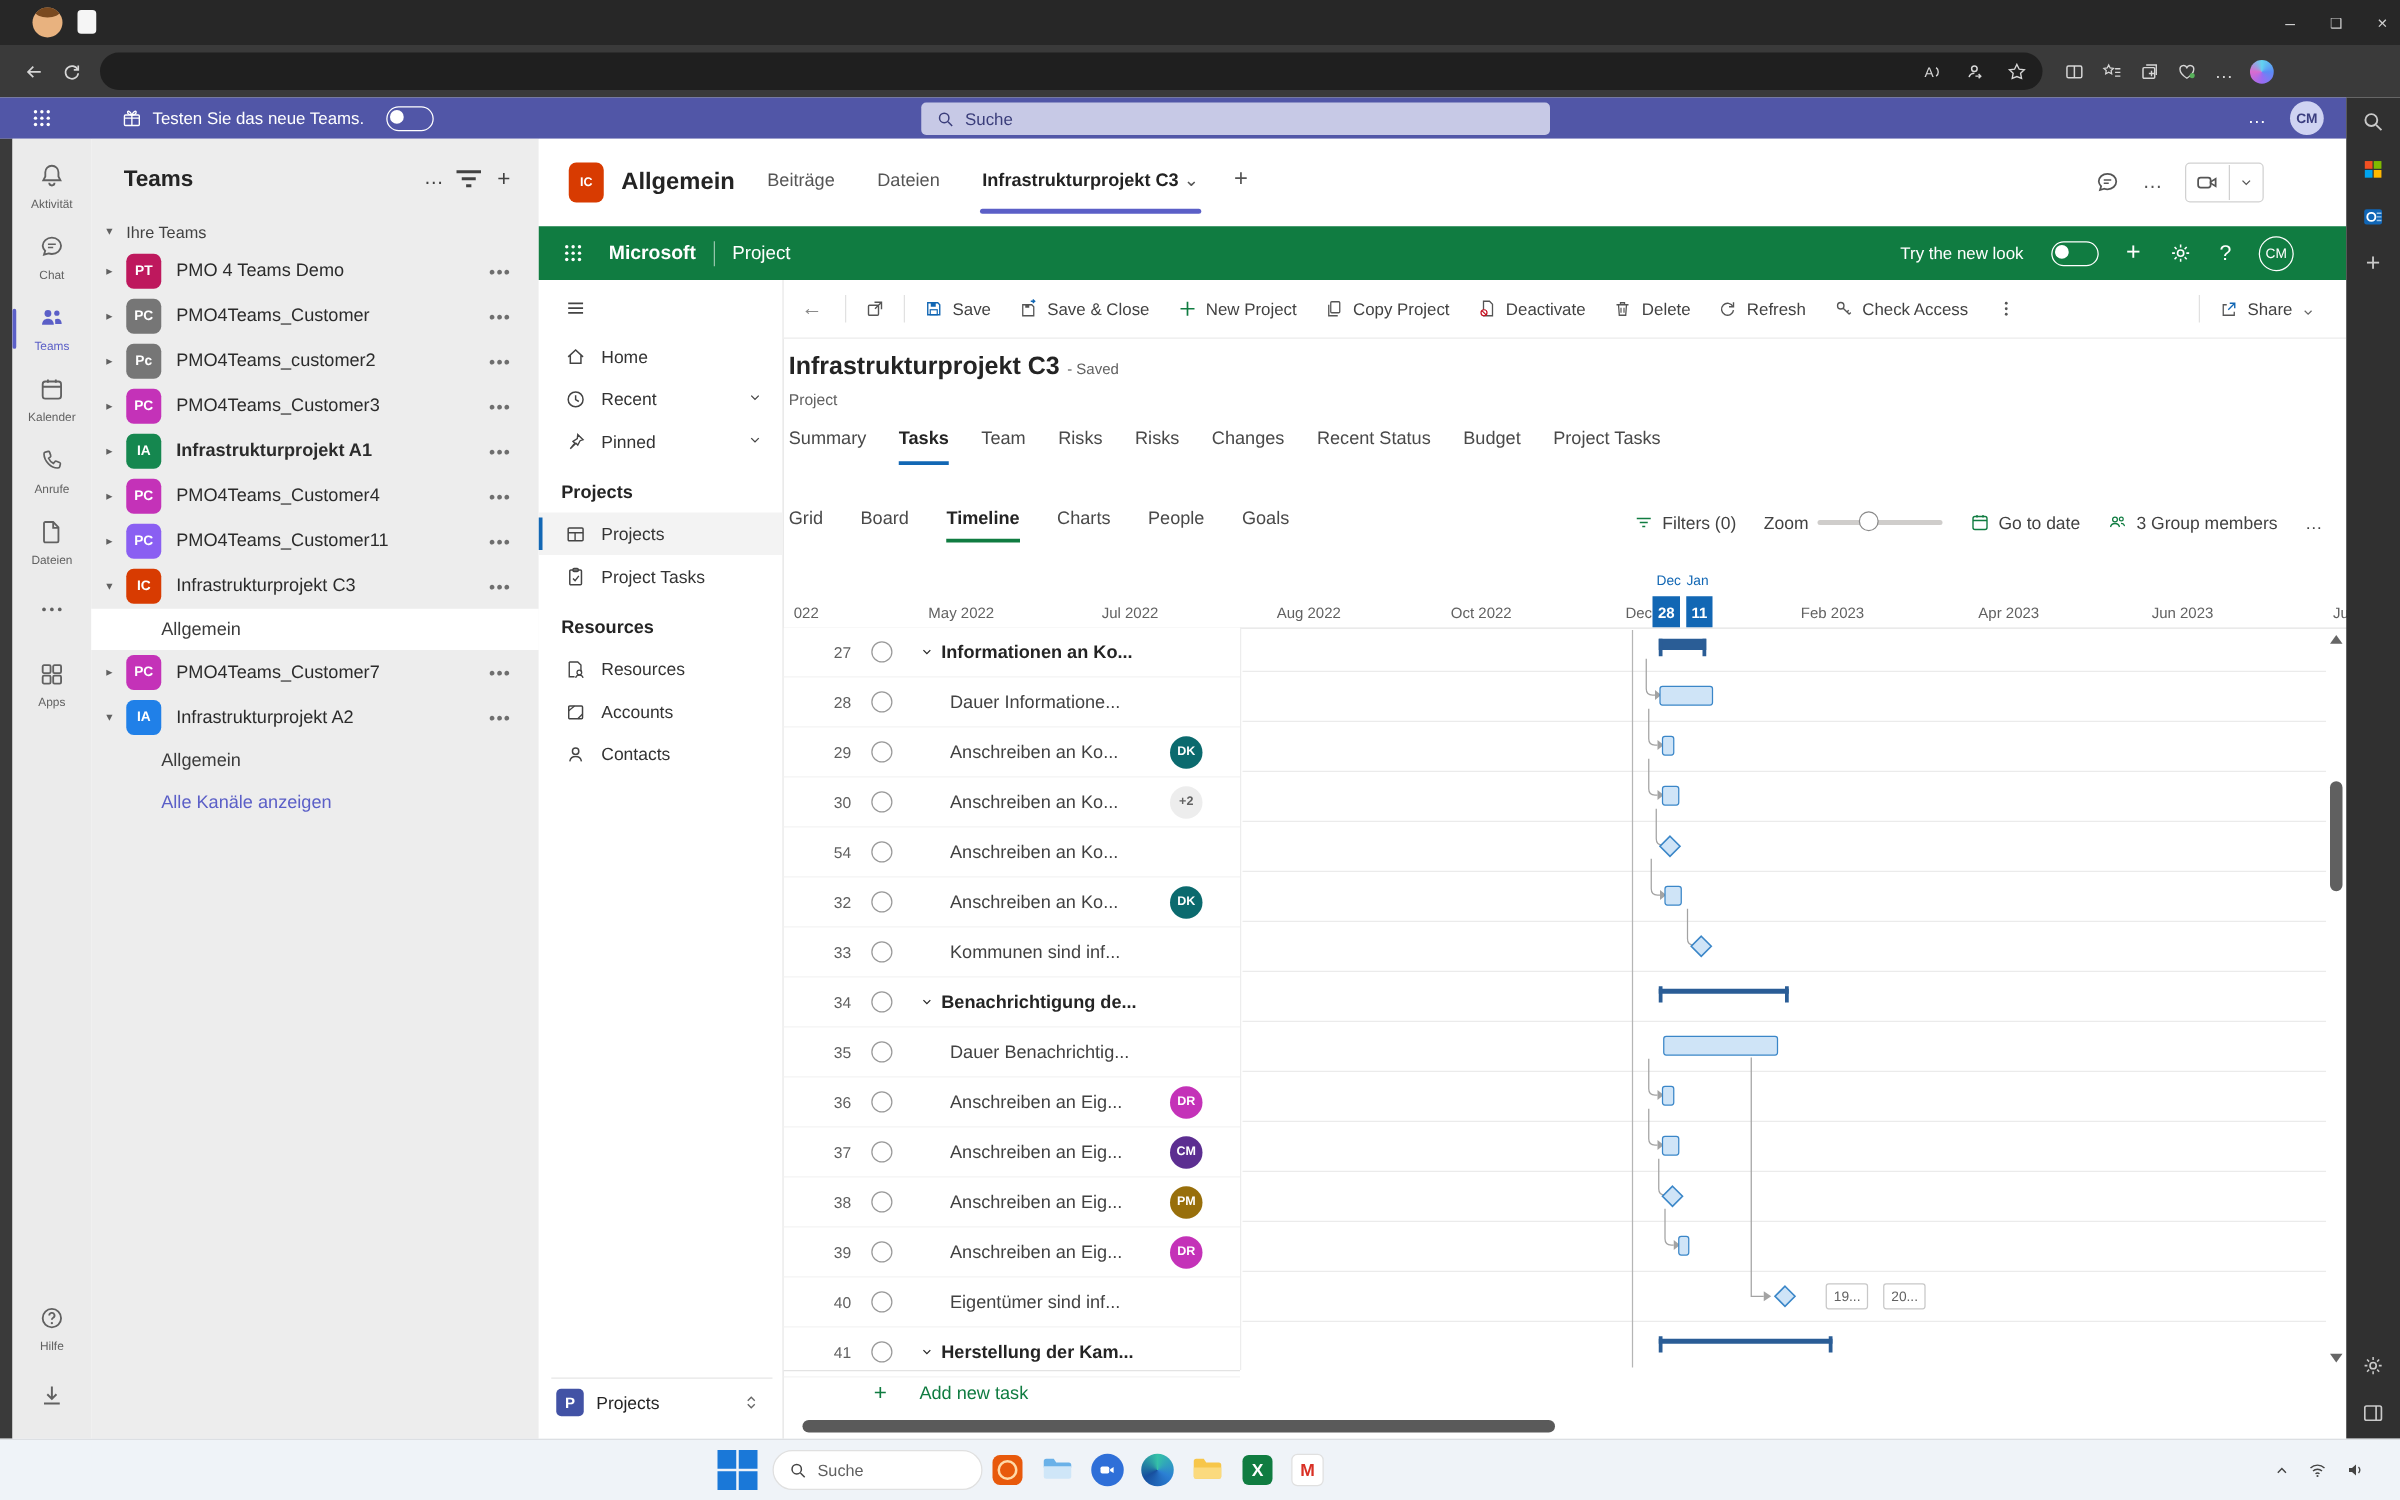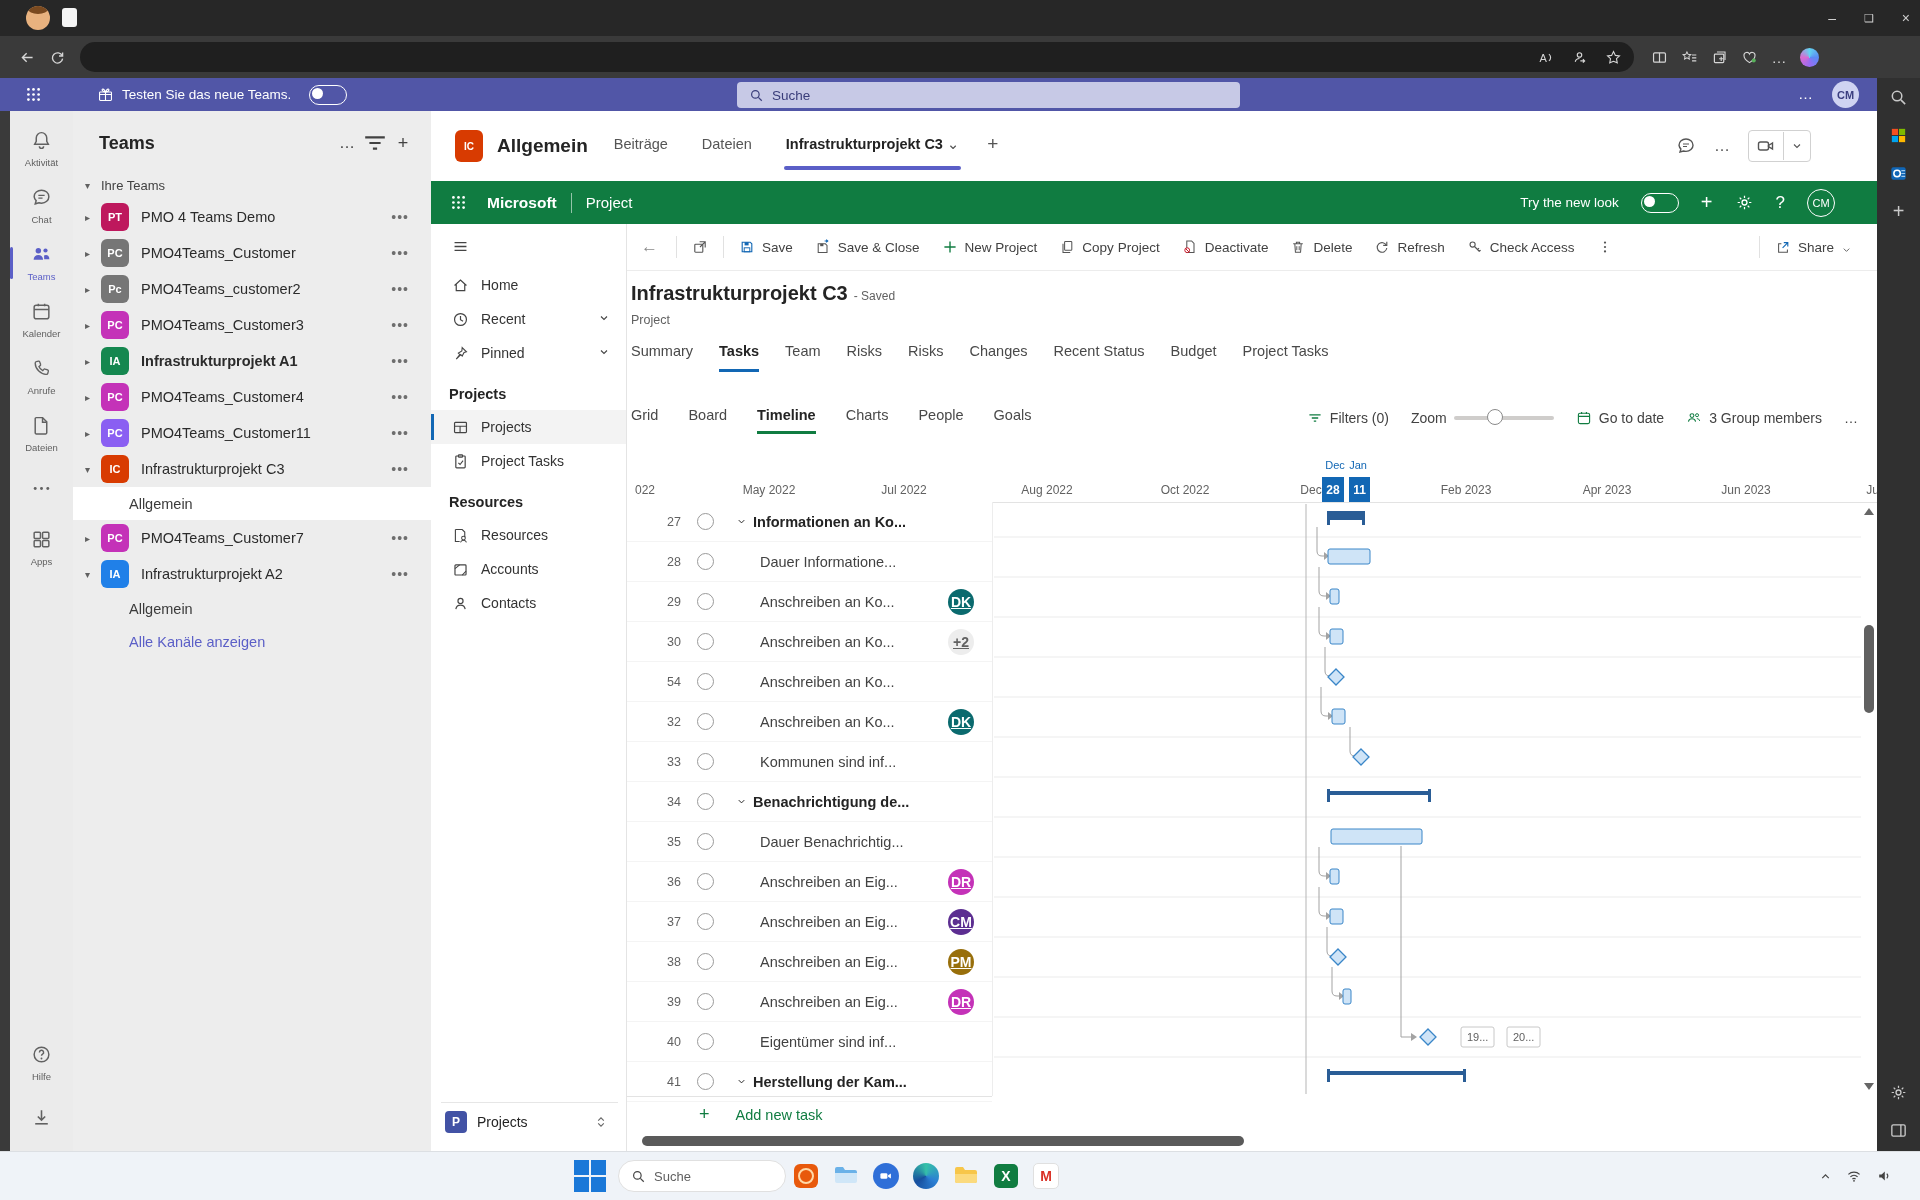--- a/index.html
+++ b/index.html
@@ -92,21 +92,21 @@
   #tlhl span{position:absolute;top:0;height:25px;background:#1267b4;color:#fff;font-size:12px;font-weight:bold;display:flex;align-items:center;justify-content:center;}
   #tlhdrline{left:627px;top:502px;width:1253px;height:1px;background:#e3e3e3;}
   
   #grid{left:627px;top:502px;width:365px;height:594px;background:#fff;}
   .grow{height:40px;display:flex;align-items:center;padding-left:28px;border-bottom:1px solid #f4f4f4;box-sizing:border-box;}
   .gnum{width:26px;text-align:right;font-size:12.5px;color:#616161;}
   .gcirc{width:17px;height:17px;border:1.5px solid #9a9a9a;border-radius:50%;margin-left:16px;box-sizing:border-box;}
   .gname{font-size:14.5px;color:#424242;margin-left:46px;white-space:nowrap;overflow:hidden;}
   .gname.sum{font-weight:bold;color:#242424;margin-left:22px;display:flex;align-items:center;gap:6px;}
   .gname.sum svg{width:11px;height:11px;color:#242424;}
-  .gav{margin-left:auto;margin-right:18px;width:26px;height:26px;border-radius:50%;color:#fff;font-size:14px;font-weight:bold;display:flex;align-items:center;justify-content:center;flex:0 0 26px;text-decoration:underline;}
+  .gav{margin-left:auto;margin-right:30px;width:26px;height:26px;border-radius:50%;color:#fff;font-size:10px;font-weight:bold;display:flex;align-items:center;justify-content:center;flex:0 0 26px;}
   #gantt{left:992px;top:502px;width:868px;height:594px;border-left:1px solid #ededed;box-sizing:border-box;}
   #addrow{left:627px;top:1096px;width:365px;height:36px;border-top:1px solid #e3e3e3;display:flex;align-items:center;color:#107c41;box-sizing:border-box;}
   
   #vscroll{left:1860px;top:502px;width:18px;height:594px;}
   #vscroll .thumb{position:absolute;left:4px;top:123px;width:10px;height:88px;background:#606060;border-radius:5px;}
   .sarr{position:absolute;left:4px;width:0;height:0;border-left:5px solid transparent;border-right:5px solid transparent;}
   #hscroll{left:637px;top:1135px;width:1243px;height:12px;}
   #hscroll .thumb{position:absolute;left:5px;top:1px;width:602px;height:10px;background:#5a5a5a;border-radius:5px;}
   
   #estrip{left:1877px;top:78px;width:43px;height:1073px;background:#303030;display:flex;flex-direction:column;align-items:center;padding-top:8px;box-sizing:border-box;gap:16px;}

